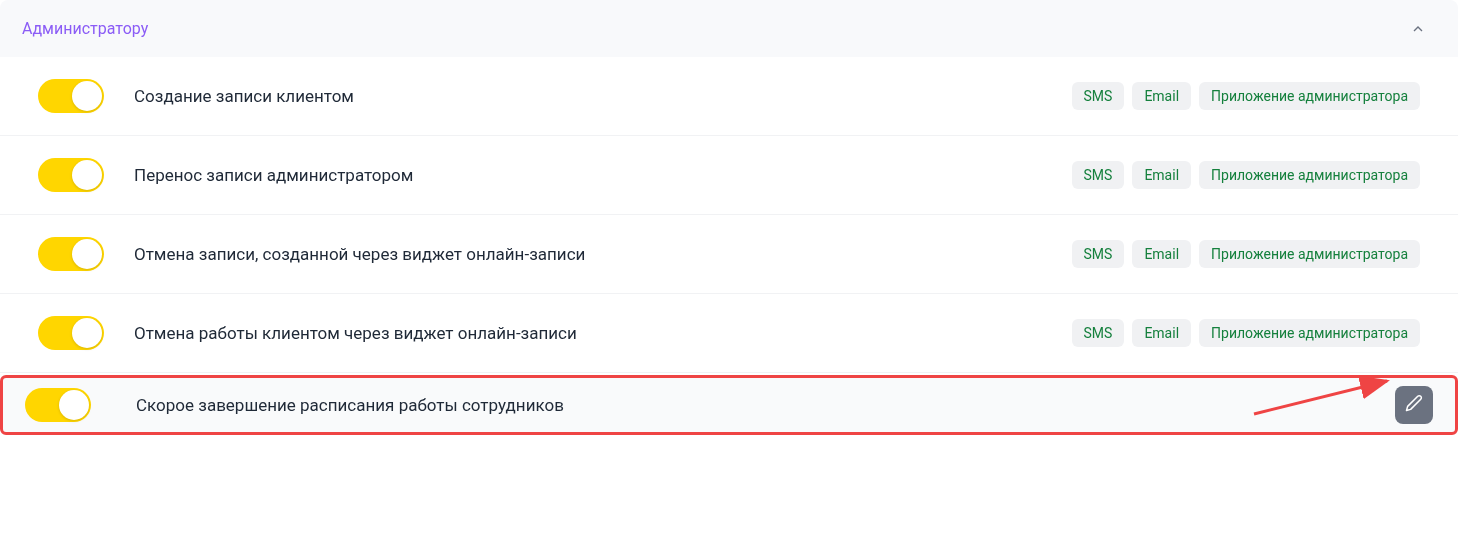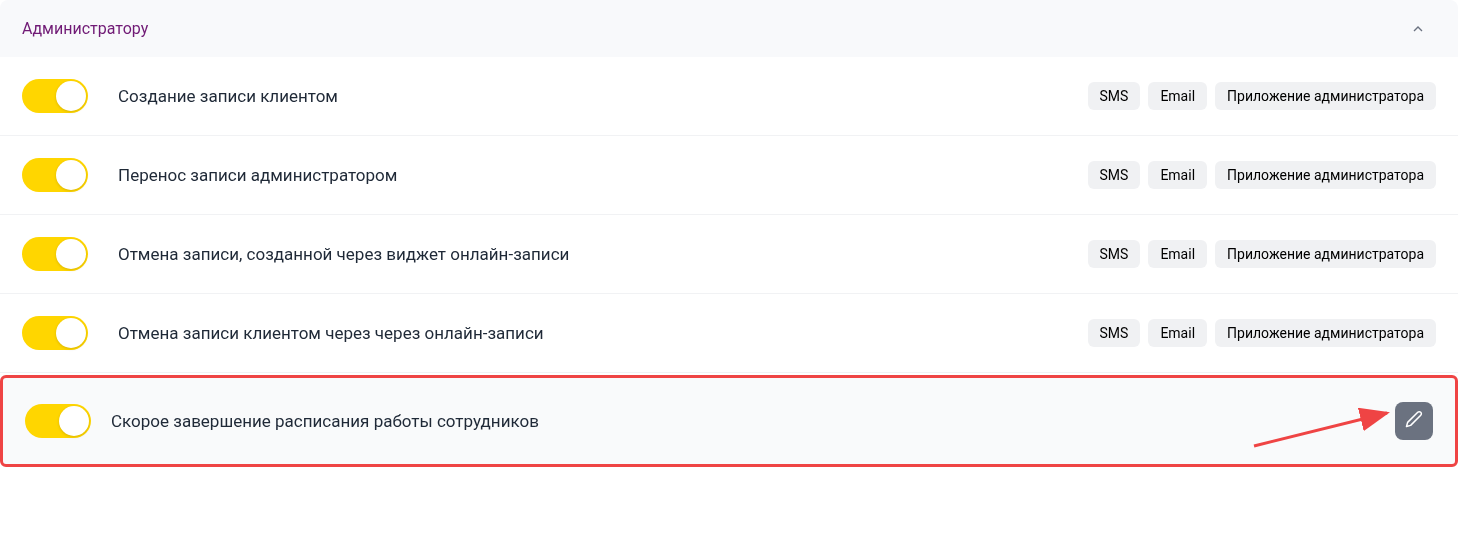--- a/index.html
+++ b/index.html
@@ -17,31 +17,31 @@
       background: #f8f9fb;
       padding: 19px 22px;
       display: flex;
       align-items: center;
       justify-content: space-between;
       border-radius: 8px 8px 0 0;
     }
     .section-title {
       font-size: 16px;
       font-weight: 400;
-      color: #701a75;
+      color: #8b5cf6;
     }
     .chevron {
       display: inline-flex;
       color: #6b7280;
       margin-right: 10px;
     }
     .row {
       display: flex;
       align-items: center;
-      padding: 22px 22px;
+      padding: 22px 38px;
       border-bottom: 1px solid #f1f2f4;
       background: #fff;
       gap: 30px;
     }
     .row:first-of-type {
       padding-top: 34px;
     }
     .toggle {
       width: 66px;
       height: 34px;
@@ -67,34 +67,34 @@
       font-size: 17px;
       color: #1f2937;
     }
     .badges {
       display: flex;
       gap: 8px;
       align-items: center;
     }
     .badge {
       background: #f0f1f3;
-      color: #000000;
+      color: #15803d;
       font-size: 14px;
       padding: 6px 12px;
       border-radius: 6px;
       white-space: nowrap;
     }
     .highlighted-row {
       border: 3px solid #ef4444;
       border-radius: 6px;
       background: #f9fafb;
-      padding: 24px 22px;
+      padding: 8px 22px;
       display: flex;
       align-items: center;
-      gap: 20px;
+      gap: 45px;
       margin-top: 2px;
       position: relative;
     }
     .edit-button {
       width: 38px;
       height: 38px;
       background: #6b7280;
       border-radius: 8px;
       display: inline-flex;
       align-items: center;
@@ -150,21 +150,21 @@
     <div class="row-label">Отмена записи, созданной через виджет онлайн-записи</div>
     <div class="badges">
       <span class="badge">SMS</span>
       <span class="badge">Email</span>
       <span class="badge">Приложение администратора</span>
     </div>
   </div>
 
   <div class="row">
     <div class="toggle"></div>
-    <div class="row-label">Отмена записи клиентом через через онлайн-записи</div>
+    <div class="row-label">Отмена работы клиентом через виджет онлайн-записи</div>
     <div class="badges">
       <span class="badge">SMS</span>
       <span class="badge">Email</span>
       <span class="badge">Приложение администратора</span>
     </div>
   </div>
 
   <div class="highlighted-row">
     <div class="toggle"></div>
     <div class="row-label">Скорое завершение расписания работы сотрудников</div>

